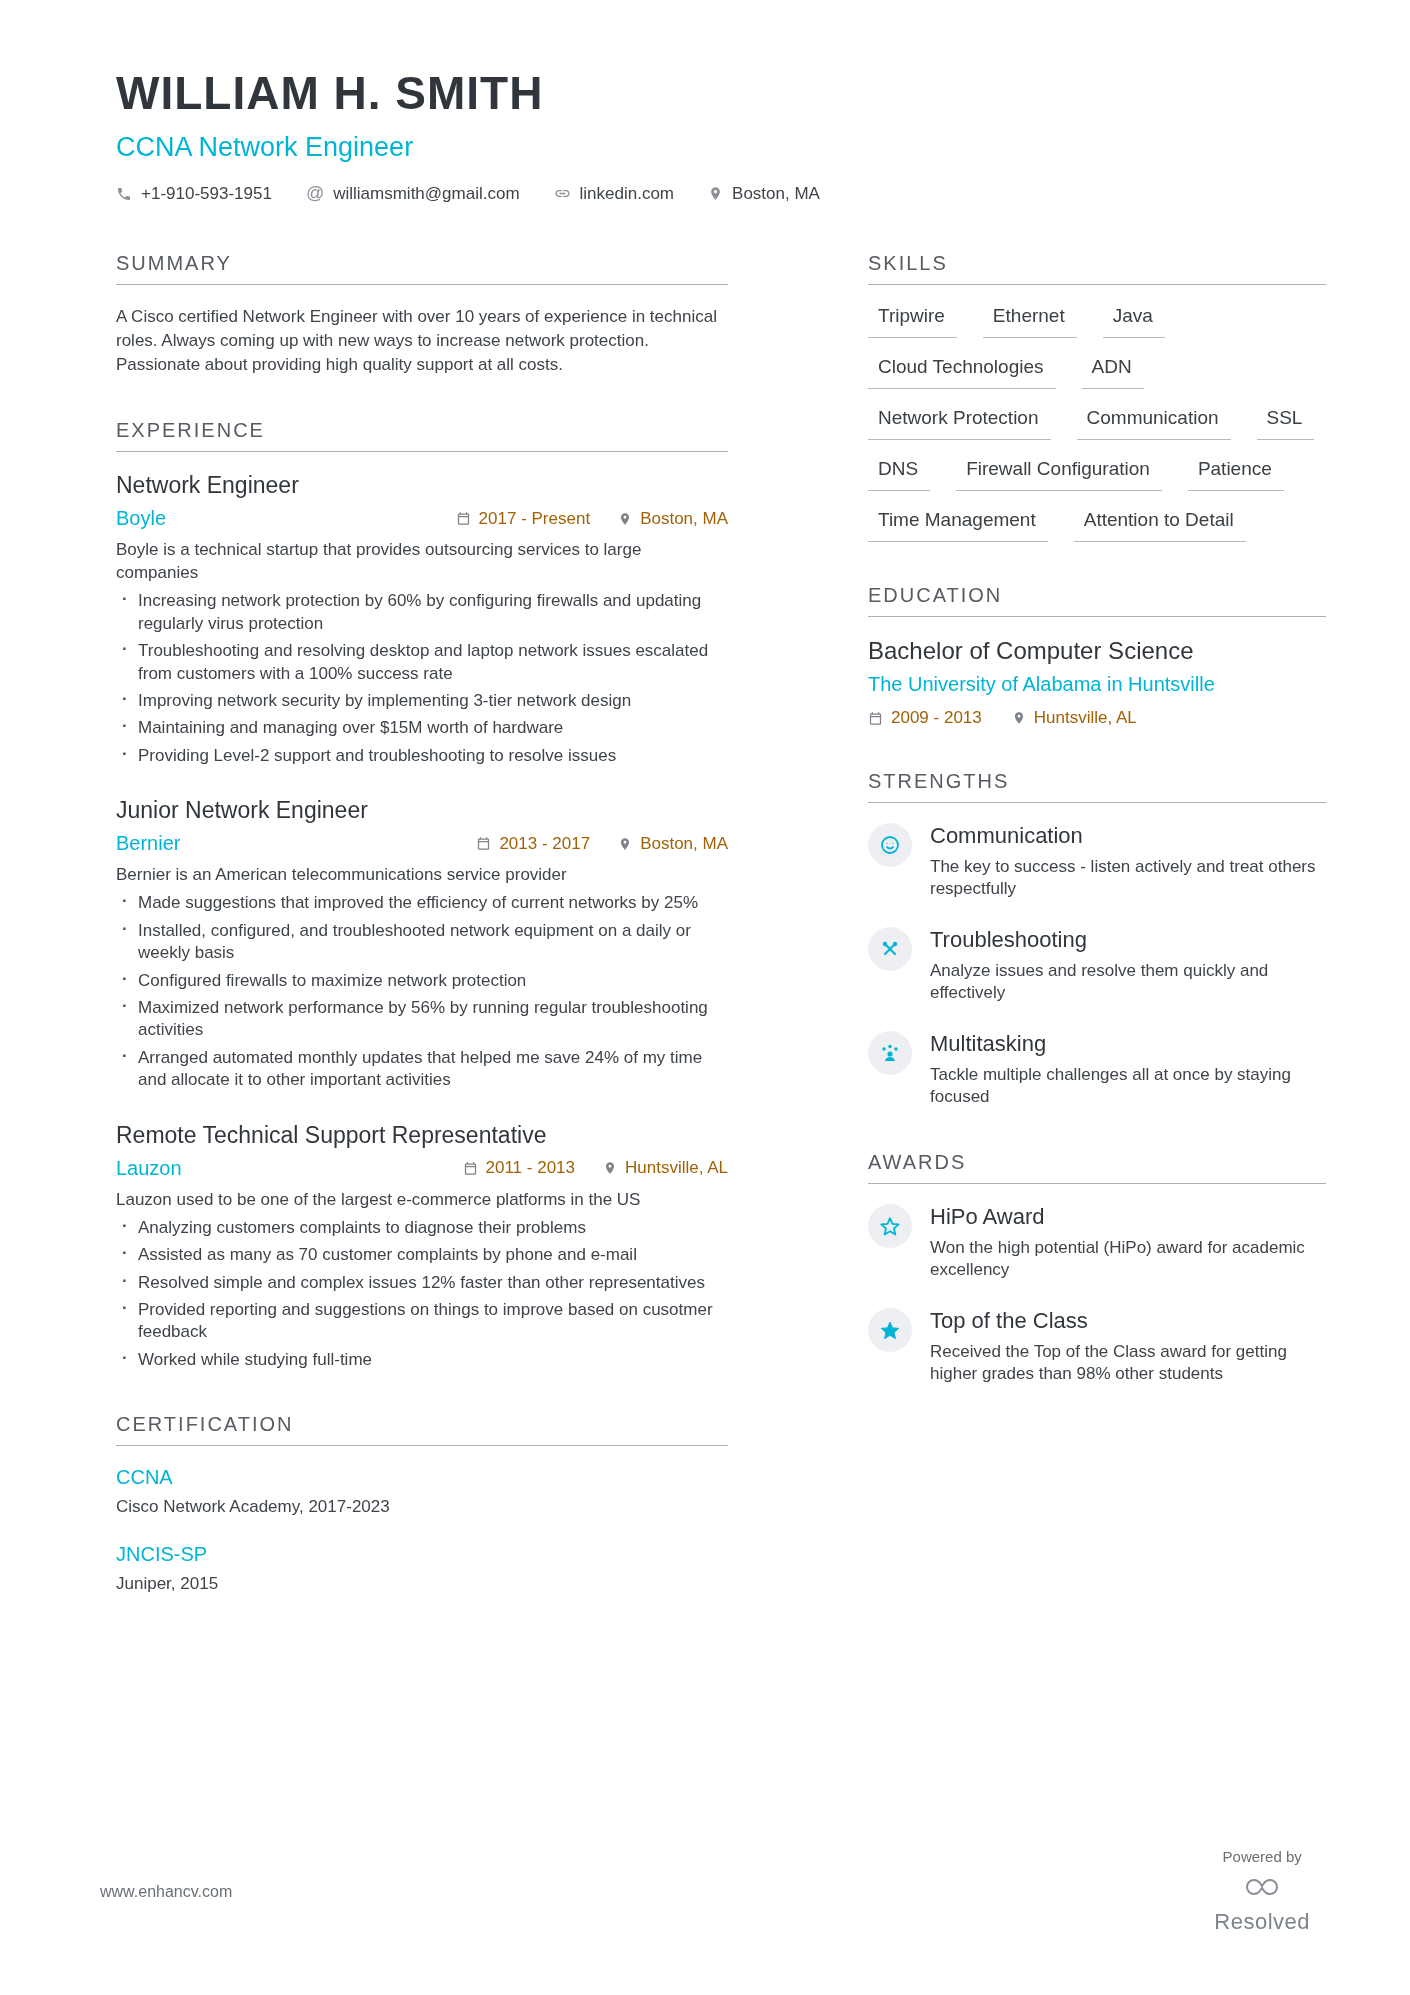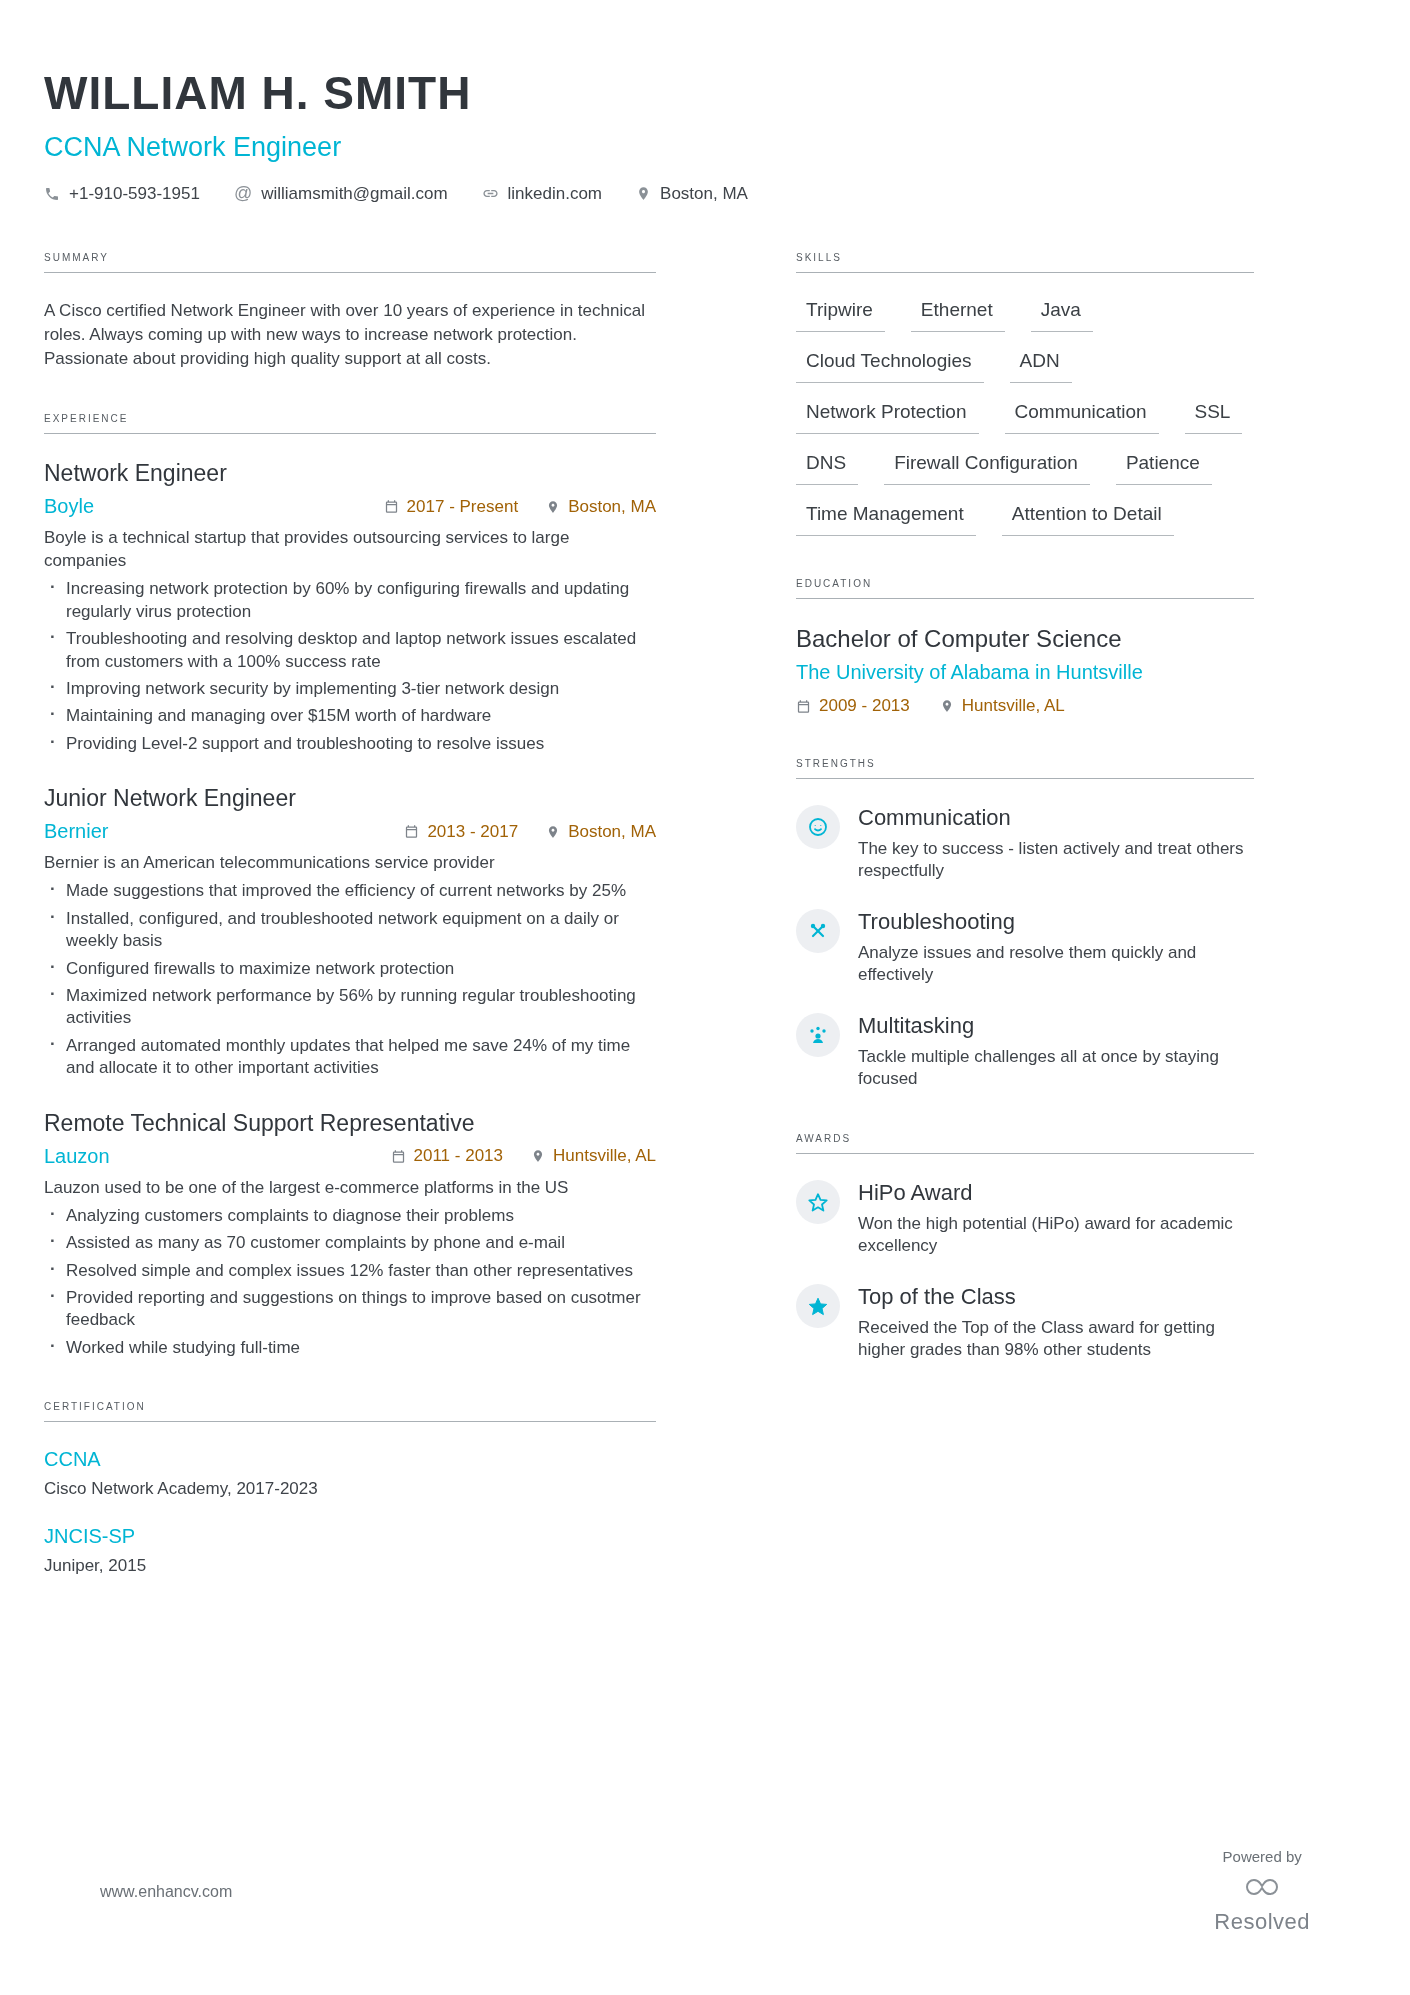--- a/index.html
+++ b/index.html
@@ -7,21 +7,21 @@
   body {
     font-family:"Liberation Sans", sans-serif;
     color:#3b4045;
     width:1410px; height:1995px;
     position:relative;
     overflow:hidden;
   }
   .page {
     width:1410px; height:1995px;
     background:#ffffff;
-    padding:66px 100px 0 44px;
+    padding:66px 100px 0 116px;
     position:relative;
   }
   
   .name {
     font-size:46px; font-weight:800; color:#31363c; letter-spacing:1px;
   }
   .job-headline {
     font-size:27px; font-weight:500; color:#00b5d4; margin-top:12px;
   }
   .contact-row {
@@ -31,24 +31,24 @@
   .contact { display:inline-flex; align-items:center; gap:9px; }
   .contact svg { fill:#8b9197; }
   .at-glyph { color:#8b9197; font-size:18px; }
   
   .columns { display:flex; margin-top:48px; }
   .col-left { flex:0 0 612px; width:612px; }
   .col-right { margin-left:140px; flex:0 0 458px; width:458px; }
   
   section { margin-bottom:42px; }
   .sec-heading {
-    font-size:10px; font-weight:500; letter-spacing:2px; color:#565c62;
+    font-size:20px; font-weight:500; letter-spacing:2px; color:#565c62;
     text-transform:uppercase;
     padding-bottom:9px; border-bottom:1px solid #aab0b5;
-    margin-bottom:26px;
+    margin-bottom:20px;
   }
   .summary-text { font-size:17px; line-height:1.42; color:#3f444a; }
   
   .job { margin-bottom:30px; }
   .job-title { font-size:23px; font-weight:500; color:#31363c; }
   .job-meta { display:flex; align-items:center; margin-top:8px; }
   .company { font-size:20px; font-weight:500; color:#00b5d4; }
   .meta-group { margin-left:auto; display:flex; align-items:center; gap:28px; }
   .meta { display:inline-flex; align-items:center; gap:8px; font-size:17px; color:#a16207; }
   .meta svg { fill:#7d838a; }

